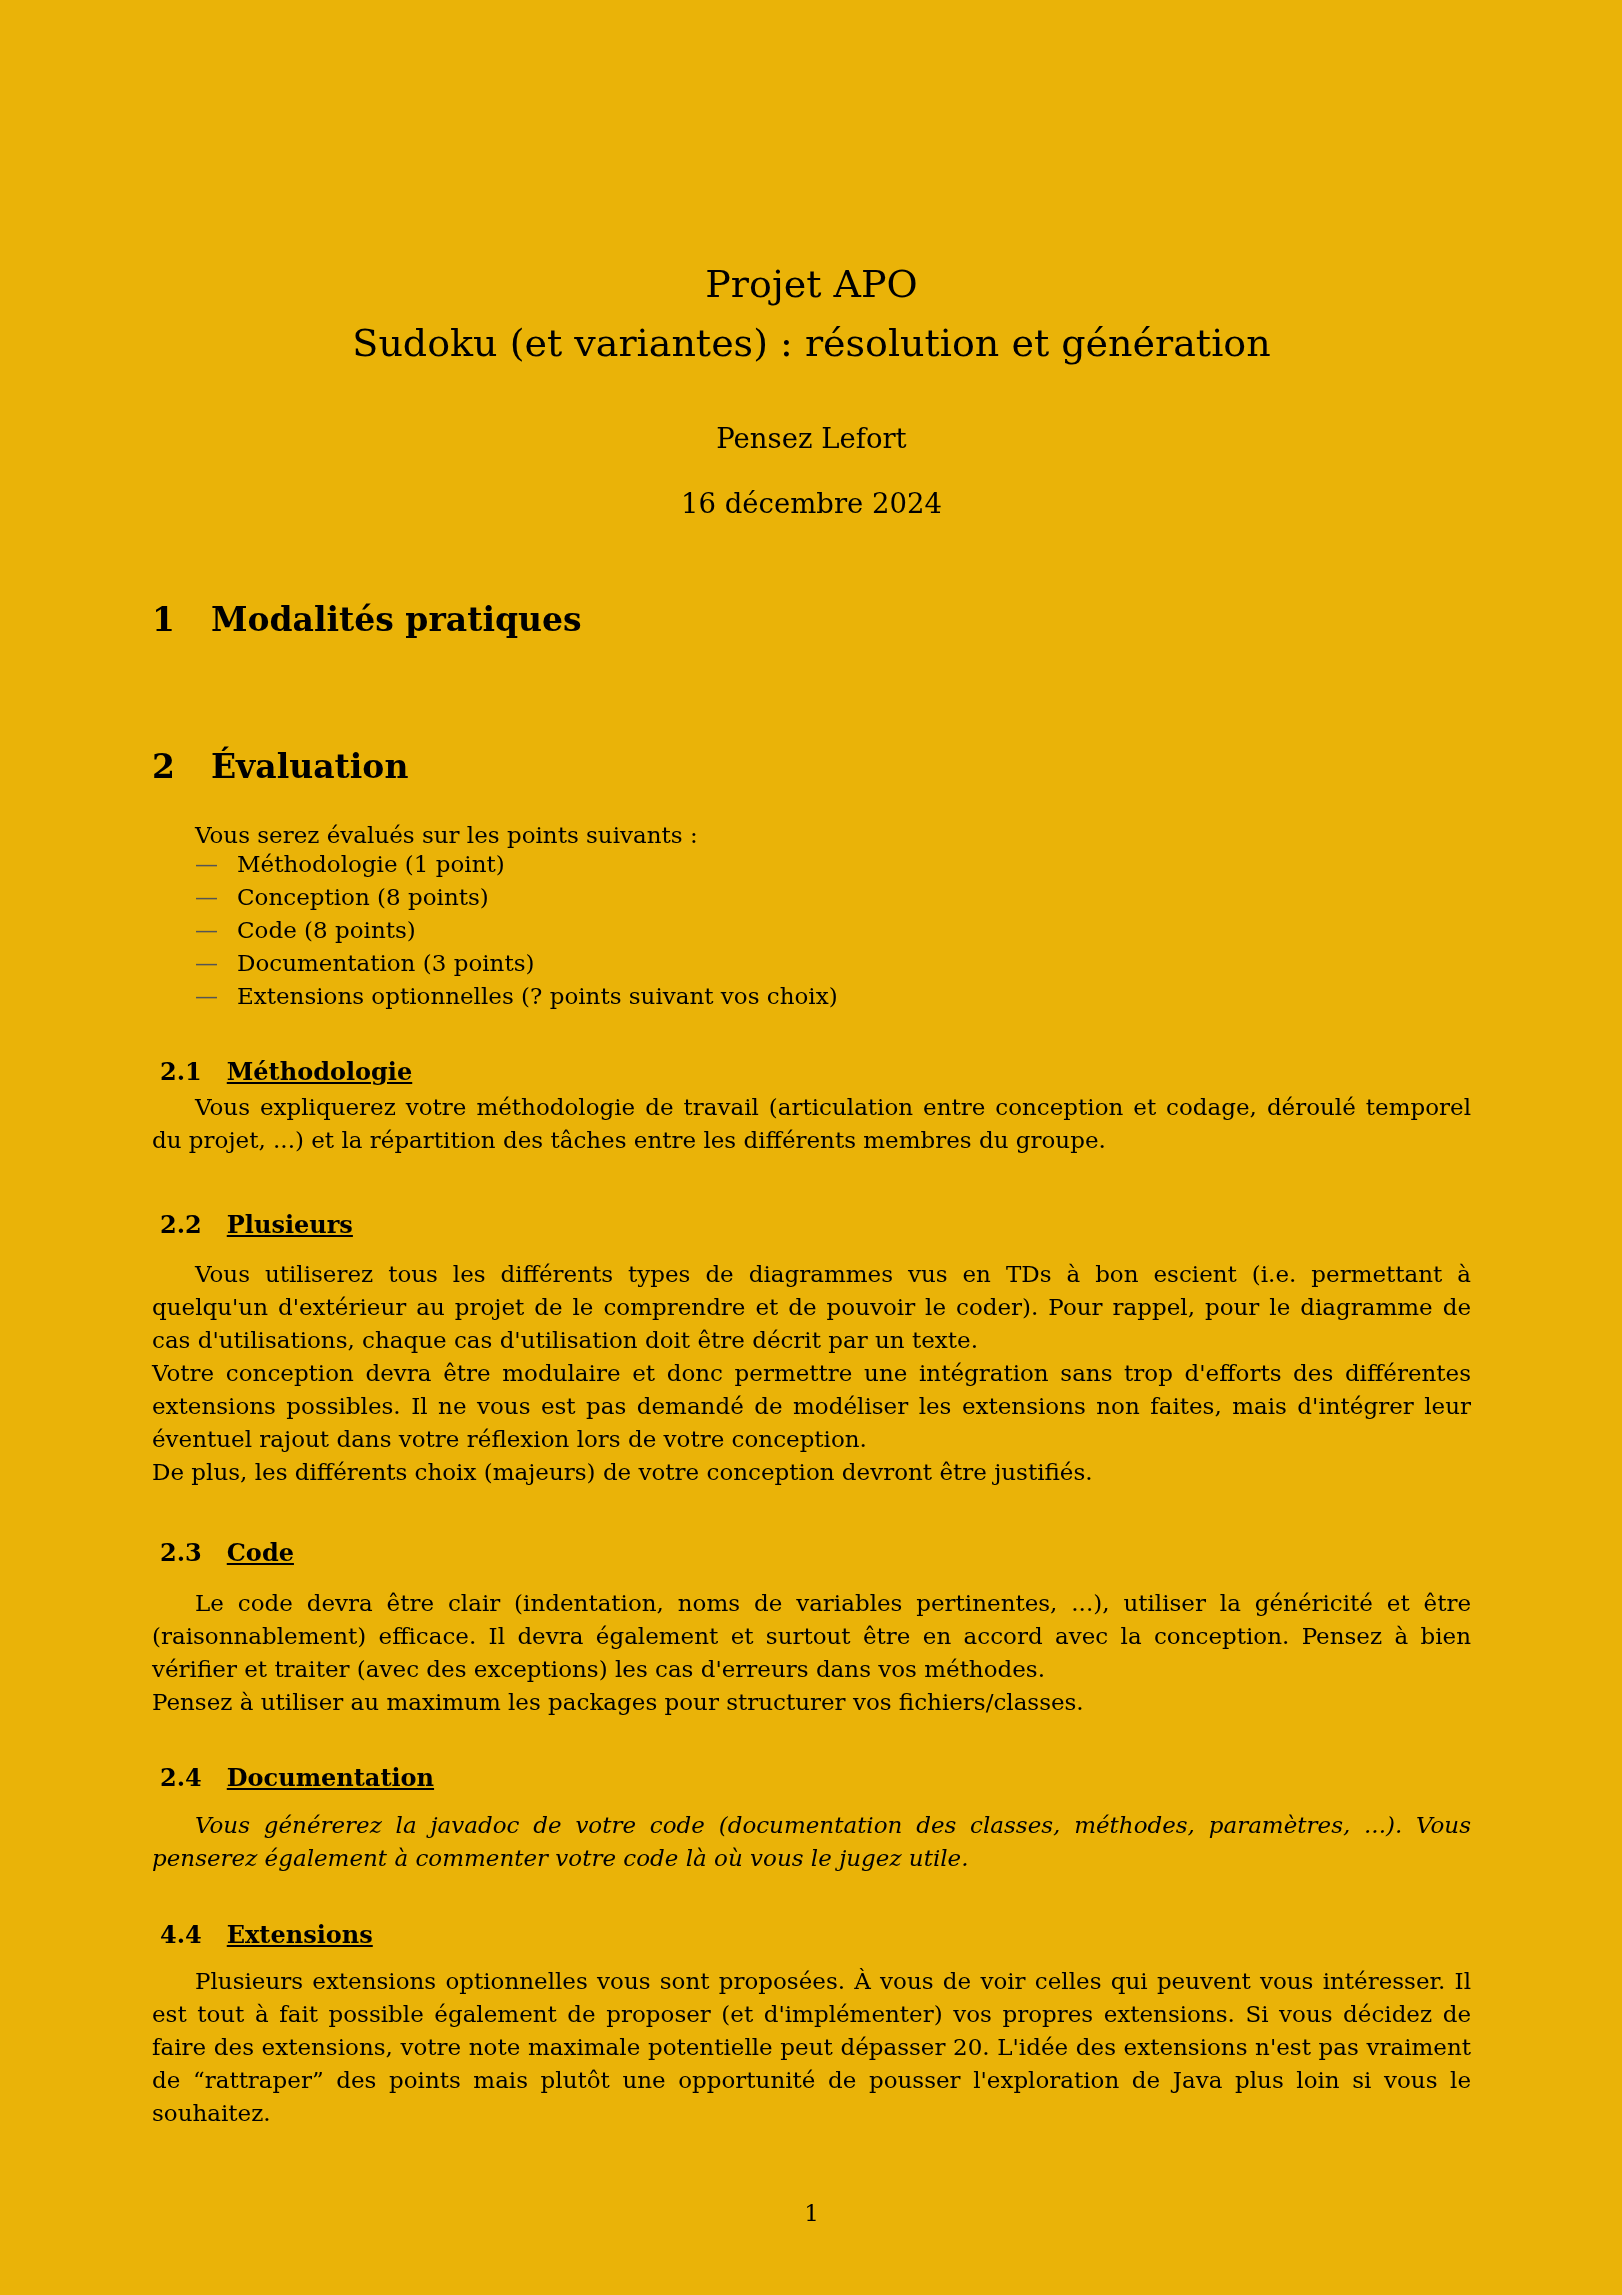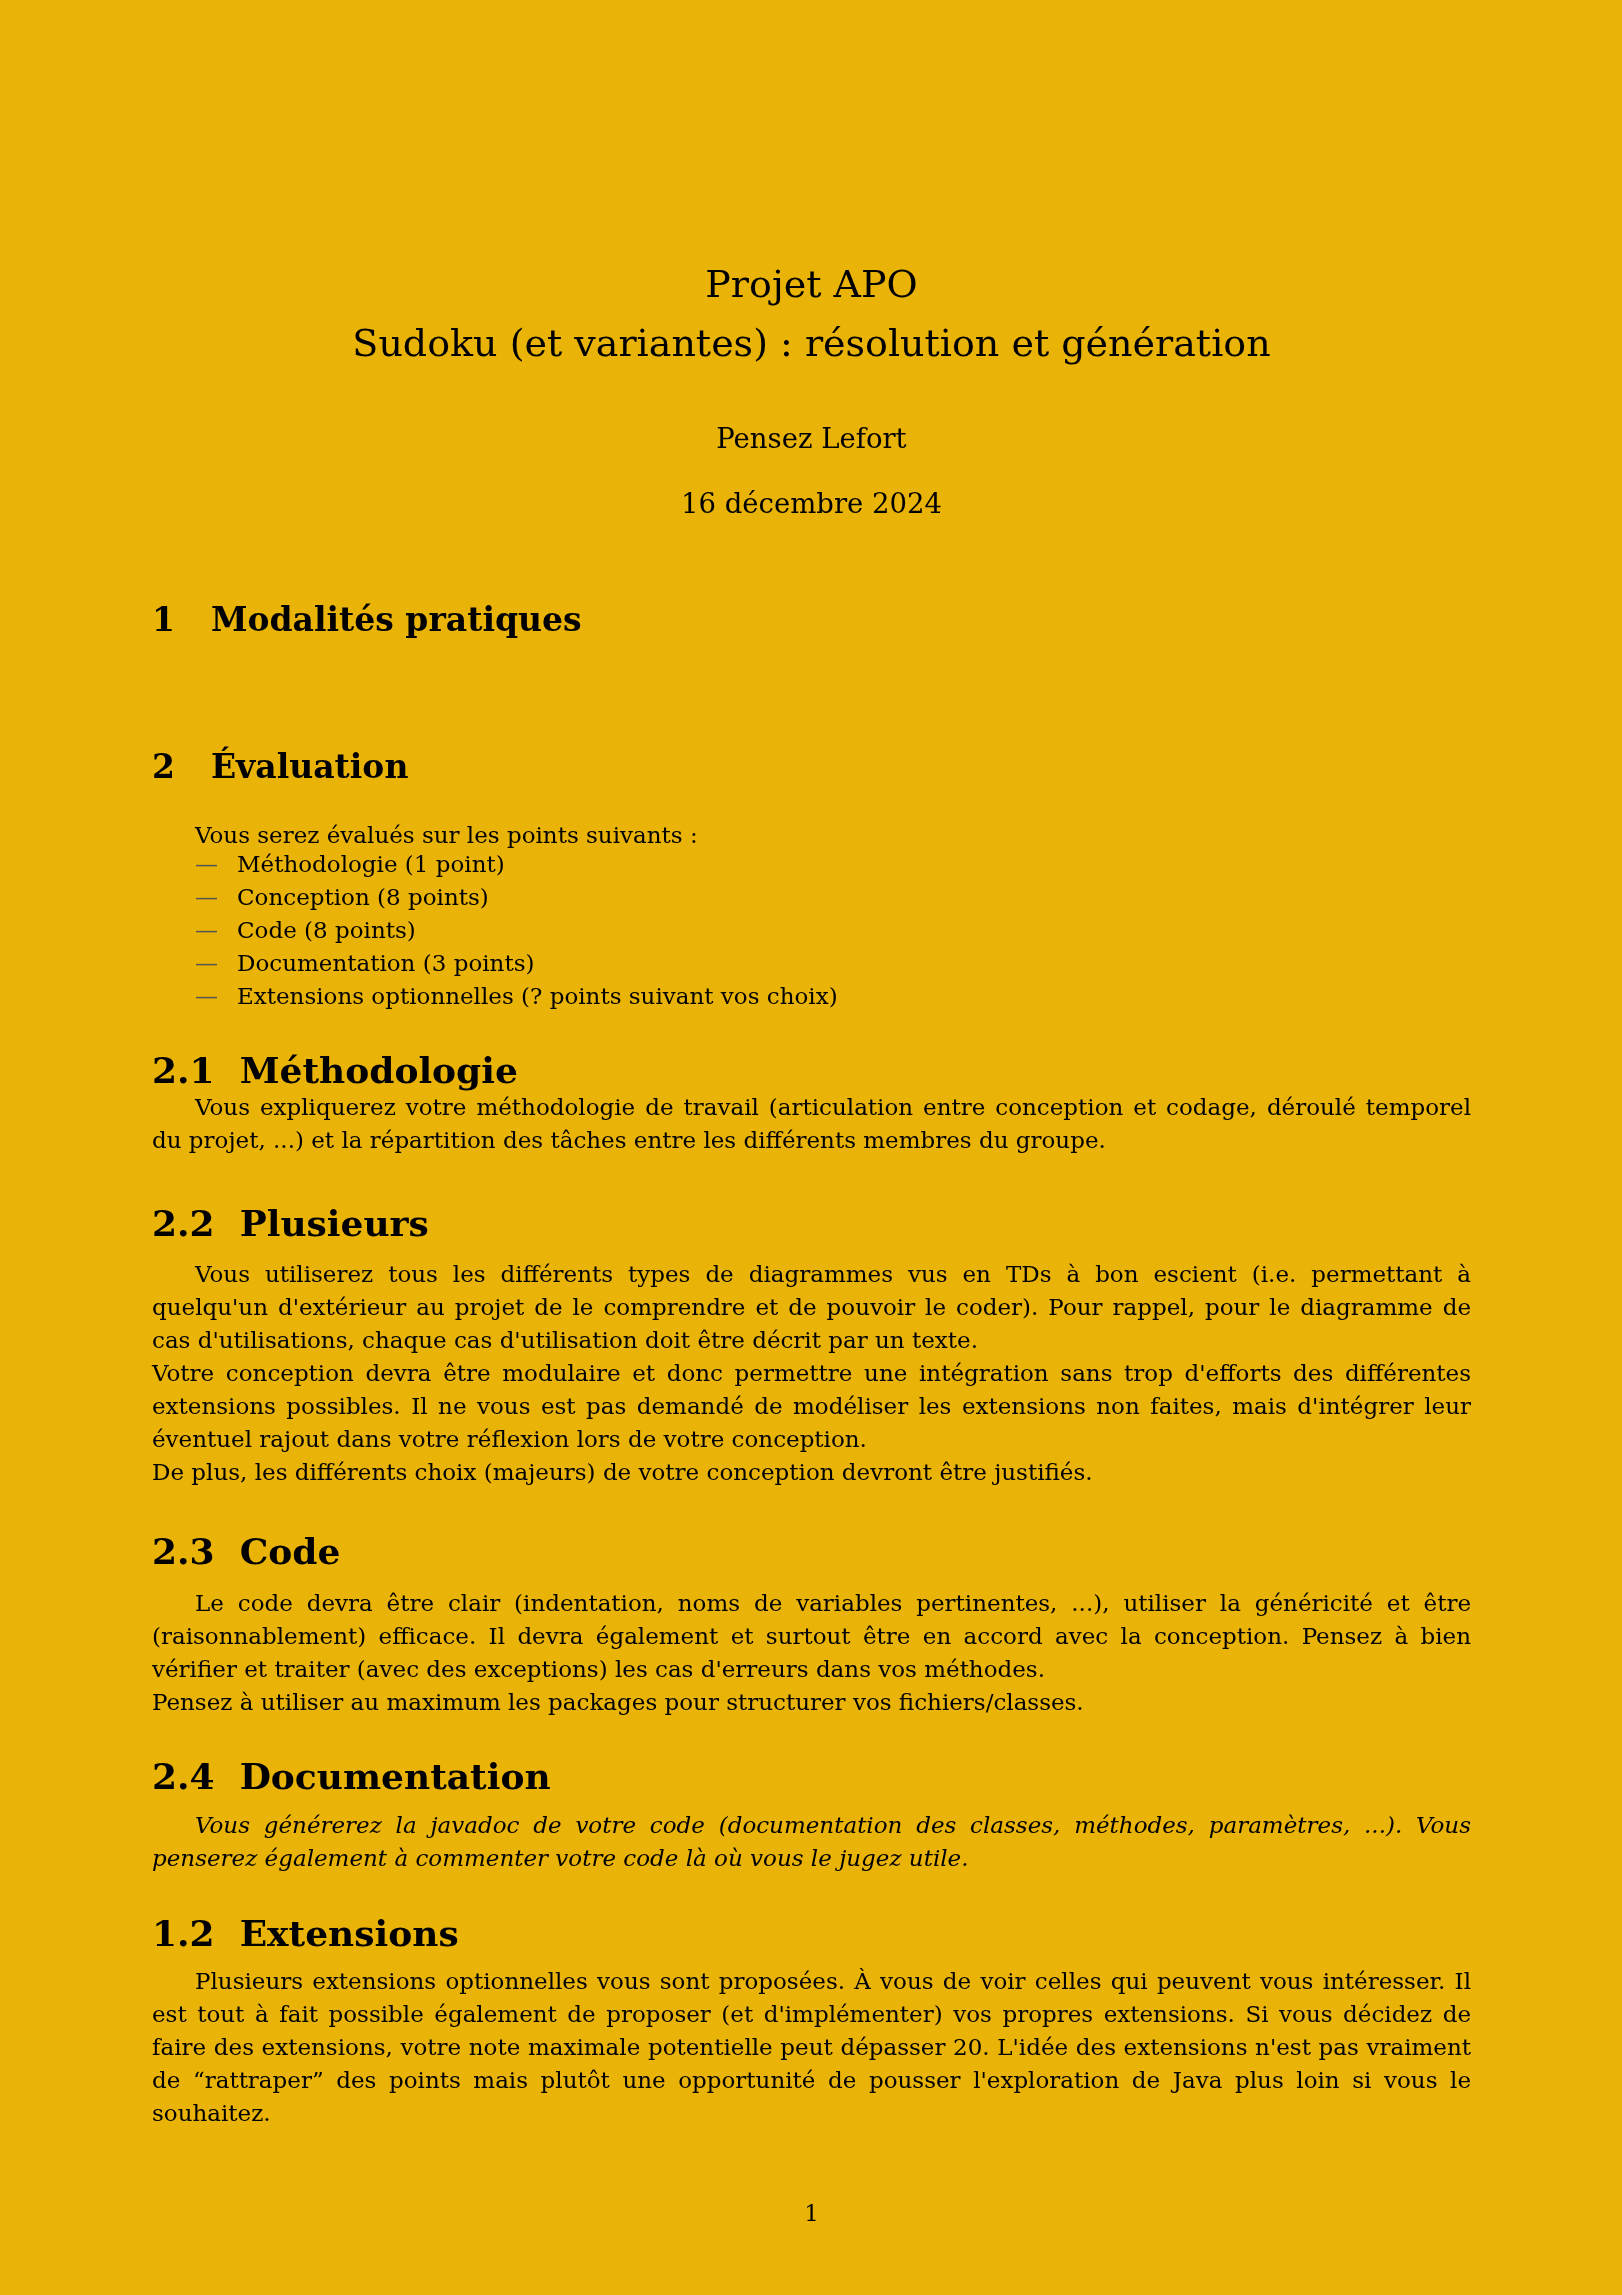--- a/index.html
+++ b/index.html
@@ -11,21 +11,21 @@
     font-family:"DejaVu Serif", serif;
     color:#000000;
     overflow:hidden;
   }
   .blk { position:absolute; left:152px; width:1319px; }
   .center { text-align:center; }
   .doc-title { font-size:38px; font-weight:normal; line-height:59px; margin:0; }
   .meta { font-size:27.5px; line-height:33px; margin:0; }
   .h-sec { font-size:33px; font-weight:bold; line-height:1; margin:0; }
   .h-sec .num { display:inline-block; margin-right:36px; }
-  .h-sub { font-size:36px; font-weight:bold; line-height:1; margin:0; }
+  .h-sub { font-size:24px; font-weight:bold; line-height:1; margin:8px;text-decoration:underline; }
   .h-sub .num { display:inline-block; margin-right:25px; }
   .body { font-size:23px; line-height:33px; text-align:justify; hyphens:auto; }
   .body p { margin:0; }
   .body p.indent { text-indent:43px; }
   ul.dash-list { list-style:none; margin:0; padding:0; font-size:23px; line-height:33px; }
   ul.dash-list li { position:relative; padding-left:85px; }
   ul.dash-list .dash { position:absolute; left:43px; top:0; color:#555555; }
   .pagenum { font-size:23px; line-height:33px; }
 </style>
 </head>
@@ -102,21 +102,21 @@
 
   <h3 class="blk h-sub" style="top:1758px;">
     <span class="num">2.4</span><span>Documentation</span>
   </h3>
 
   <div class="blk body" style="top:1809px;font-style:italic;">
     <p class="indent">Vous générerez la javadoc de votre code (documentation des classes, méthodes, paramètres, ...). Vous penserez également à commenter votre code là où vous le jugez utile.</p>
   </div>
 
   <h3 class="blk h-sub" style="top:1915px;">
-    <span class="num">1.2</span><span>Extensions</span>
+    <span class="num">4.4</span><span>Extensions</span>
   </h3>
 
   <div class="blk body" style="top:1965px;">
     <p class="indent">Plusieurs extensions optionnelles vous sont proposées. À vous de voir celles qui peuvent vous intéresser. Il est tout à fait possible également de proposer (et d'implémenter) vos propres extensions. Si vous décidez de faire des extensions, votre note maximale potentielle peut dépasser 20. L'idée des extensions n'est pas vraiment de “rattraper” des points mais plutôt une opportunité de pousser l'exploration de Java plus loin si vous le souhaitez.</p>
   </div>
 
   <div class="blk center pagenum" style="top:2197px;">1</div>
 
 </div>
 

